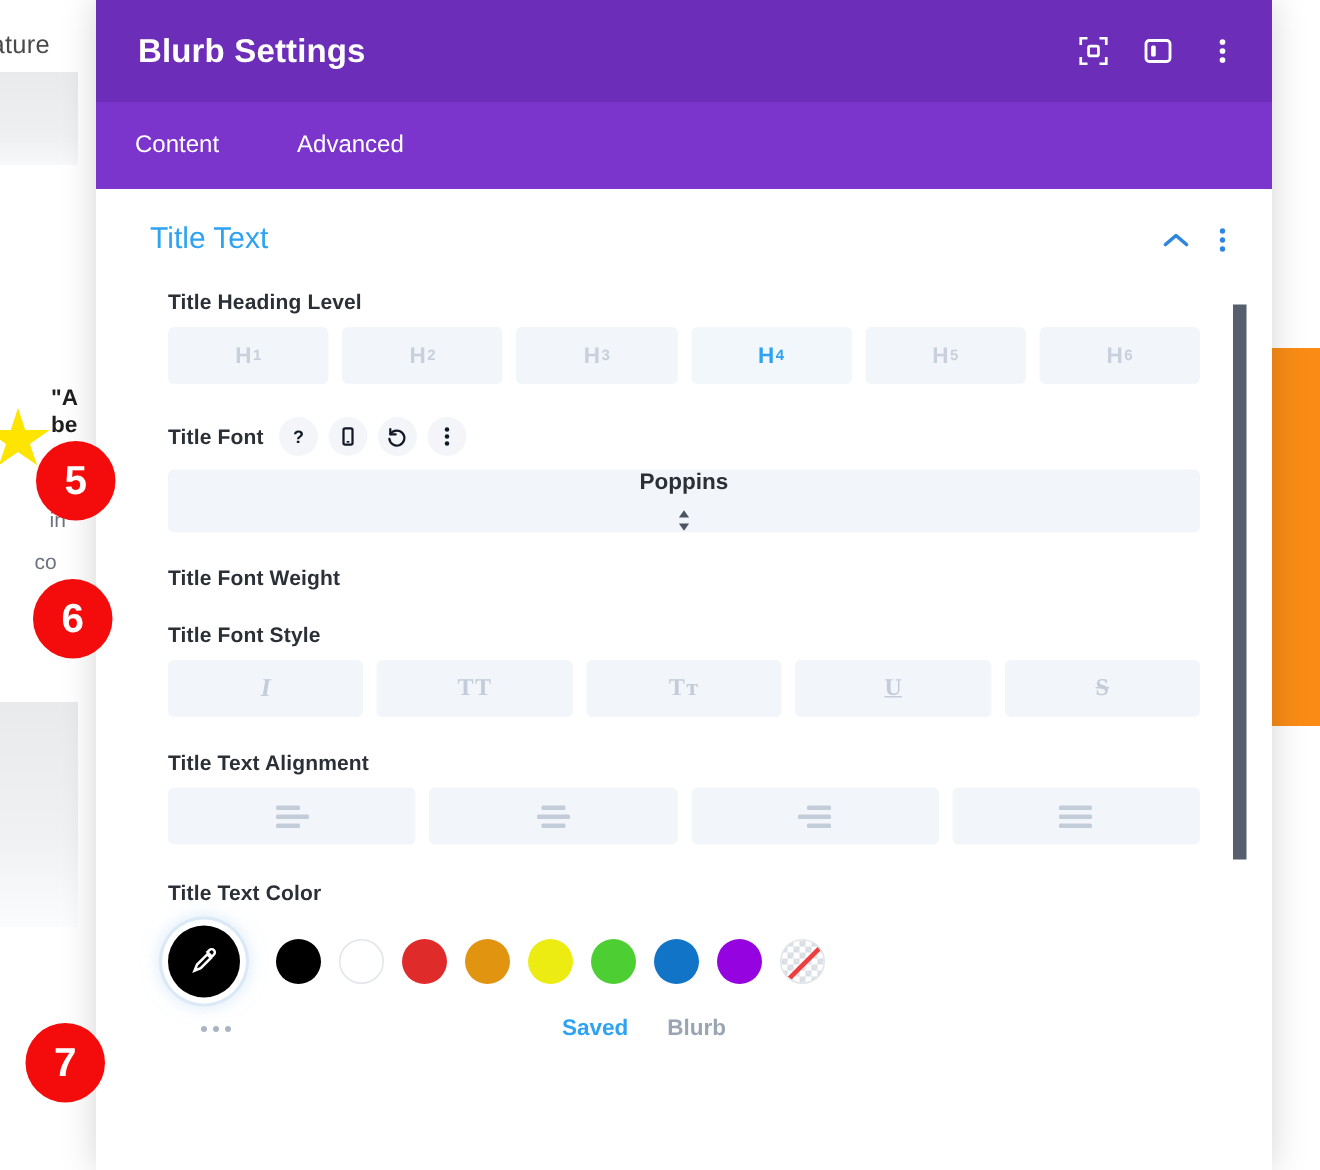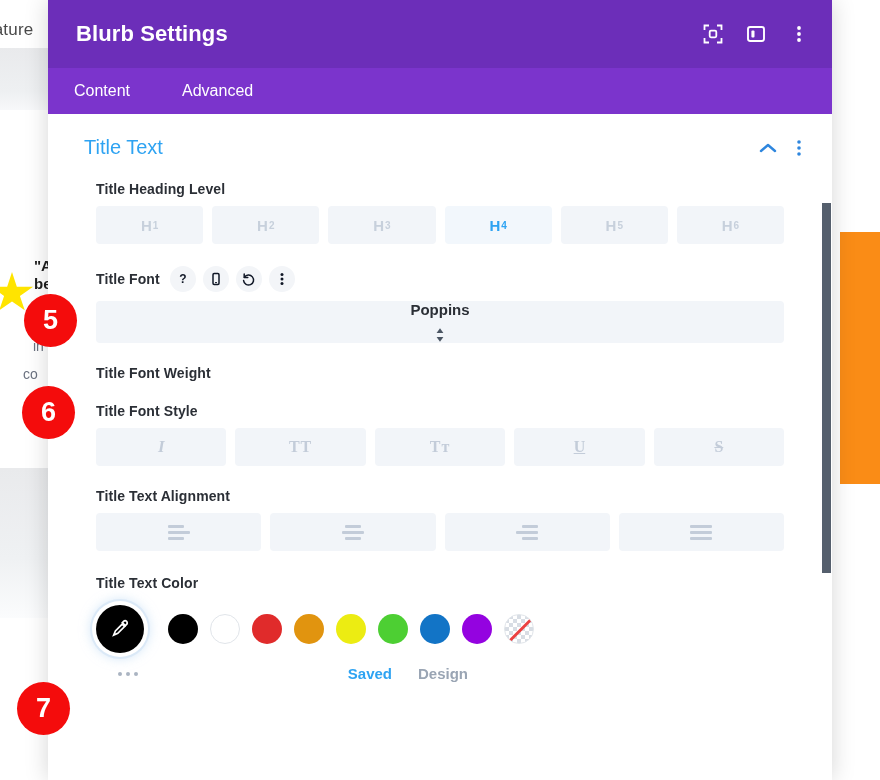--- a/index.html
+++ b/index.html
@@ -91,21 +91,21 @@
   .bg-orange-block {
     position: absolute;
     left: 840px; top: 232px;
     width: 60px; height: 252px;
     background: #fa8c16;
   }
 
   
   .modal {
     position: absolute;
-    left: 48px; top: 0;
+    left: 64px; top: 0;
     width: 784px;
     height: 780px;
     background: #0f766e;
     box-shadow: 0 0 22px rgba(0,0,0,.17);
     overflow: hidden;
   }
 
   
   .modal-header {
     height: 68px;
@@ -131,21 +131,21 @@
     width: 22px; height: 22px;
     display: flex;
     align-items: center;
     justify-content: center;
     cursor: pointer;
   }
   .hdr-icon svg { display: block; }
 
   
   .tab-bar {
-    height: 46px;
+    height: 58px;
     background: #7b34cc;
     display: flex;
     align-items: stretch;
   }
   .tab {
     padding: 0 26px;
     display: flex;
     align-items: center;
     justify-content: center;
     color: #ffffff;
@@ -584,21 +584,21 @@
           <div class="swatch transparent"></div>
         </div>
         <div class="color-footer">
           <div class="dots-h">
             <i></i>
               <i></i>
               <i></i>
           </div>
           <div class="tabs-sr">
             <span class="sr-tab active">Saved</span>
-            <span class="sr-tab inactive">Design</span>
+            <span class="sr-tab inactive">Blurb</span>
           </div>
         </div>
       </div>
 
     </div>
   </div>
 
   <div class="scrollbar"></div>
 
   <div id="badge-layer">

